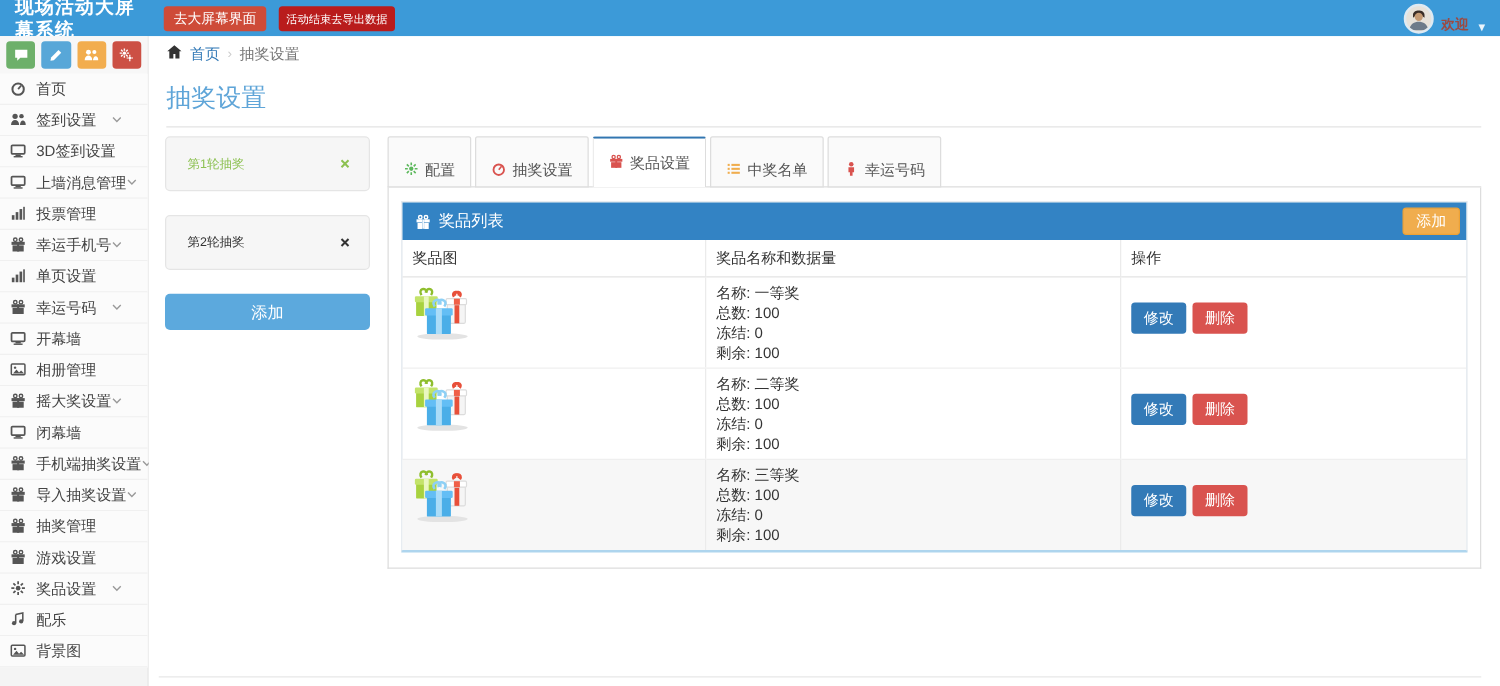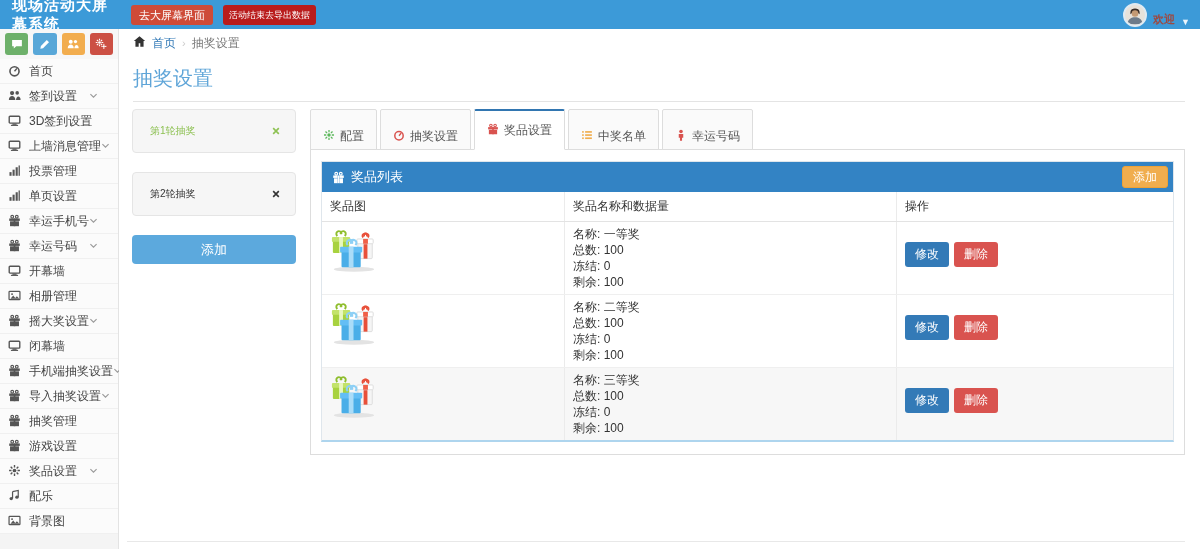--- a/index.html
+++ b/index.html
@@ -178,39 +178,39 @@
             <span class="ic"><svg viewBox="0 0 16 16" fill="currentColor">
                 <rect x="1.8" y="10" width="2.6" height="4.5"></rect>
                 <rect x="5.6" y="7" width="2.6" height="7.5"></rect>
                 <rect x="9.4" y="4" width="2.6" height="10.5"></rect>
                 <rect x="13" y="1.8" width="1.6" height="12.7"></rect>
               </svg></span>
             <span class="lbl">投票管理</span>
           </div>
           <div class="menu-item">
             <span class="ic"><svg viewBox="0 0 16 16" fill="currentColor">
+                <rect x="1.5" y="5.5" width="13" height="3"></rect>
+                <rect x="2.5" y="9" width="11" height="6"></rect>
+                <rect x="7" y="5.5" width="2" height="9.5"></rect>
+                <circle cx="5.2" cy="3.4" r="1.7" fill="none" stroke="currentColor" stroke-width="1.4"></circle>
+                <circle cx="10.8" cy="3.4" r="1.7" fill="none" stroke="currentColor" stroke-width="1.4"></circle>
+              </svg></span>
+            <span class="lbl">幸运手机号</span>
+            <span class="ic chev"><svg viewBox="0 0 16 16" fill="currentColor">
+                <path d="M2.5 5.5l5.5 5.5 5.5-5.5" fill="none" stroke="currentColor" stroke-width="2"></path>
+              </svg></span>
+          </div>
+          <div class="menu-item">
+            <span class="ic"><svg viewBox="0 0 16 16" fill="currentColor">
                 <rect x="1.8" y="10" width="2.6" height="4.5"></rect>
                 <rect x="5.6" y="7" width="2.6" height="7.5"></rect>
                 <rect x="9.4" y="4" width="2.6" height="10.5"></rect>
                 <rect x="13" y="1.8" width="1.6" height="12.7"></rect>
               </svg></span>
             <span class="lbl">单页设置</span>
-          </div>
-          <div class="menu-item">
-            <span class="ic"><svg viewBox="0 0 16 16" fill="currentColor">
-                <rect x="1.5" y="5.5" width="13" height="3"></rect>
-                <rect x="2.5" y="9" width="11" height="6"></rect>
-                <rect x="7" y="5.5" width="2" height="9.5"></rect>
-                <circle cx="5.2" cy="3.4" r="1.7" fill="none" stroke="currentColor" stroke-width="1.4"></circle>
-                <circle cx="10.8" cy="3.4" r="1.7" fill="none" stroke="currentColor" stroke-width="1.4"></circle>
-              </svg></span>
-            <span class="lbl">幸运手机号</span>
-            <span class="ic chev"><svg viewBox="0 0 16 16" fill="currentColor">
-                <path d="M2.5 5.5l5.5 5.5 5.5-5.5" fill="none" stroke="currentColor" stroke-width="2"></path>
-              </svg></span>
           </div>
           <div class="menu-item">
             <span class="ic"><svg viewBox="0 0 16 16" fill="currentColor">
                 <rect x="1.5" y="5.5" width="13" height="3"></rect>
                 <rect x="2.5" y="9" width="11" height="6"></rect>
                 <rect x="7" y="5.5" width="2" height="9.5"></rect>
                 <circle cx="5.2" cy="3.4" r="1.7" fill="none" stroke="currentColor" stroke-width="1.4"></circle>
                 <circle cx="10.8" cy="3.4" r="1.7" fill="none" stroke="currentColor" stroke-width="1.4"></circle>
               </svg></span>
             <span class="lbl">幸运号码</span>

